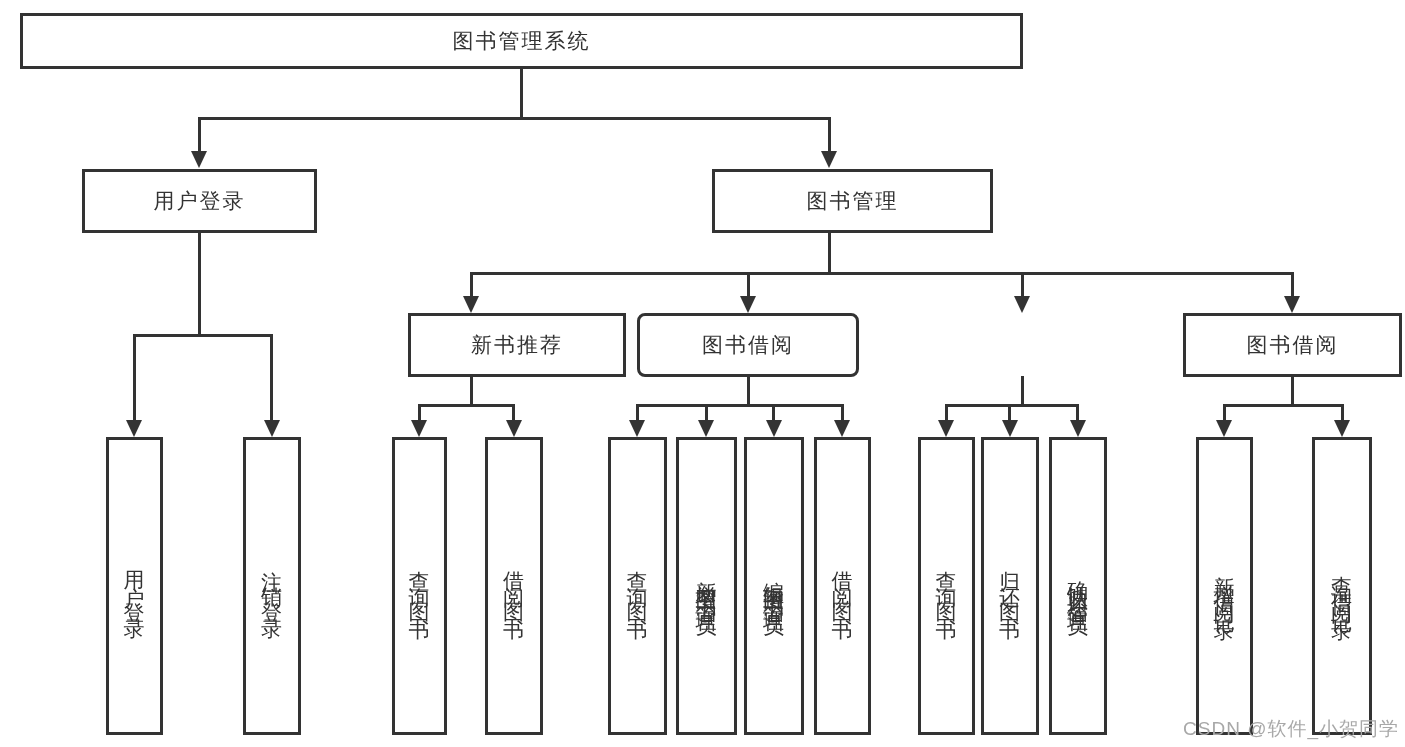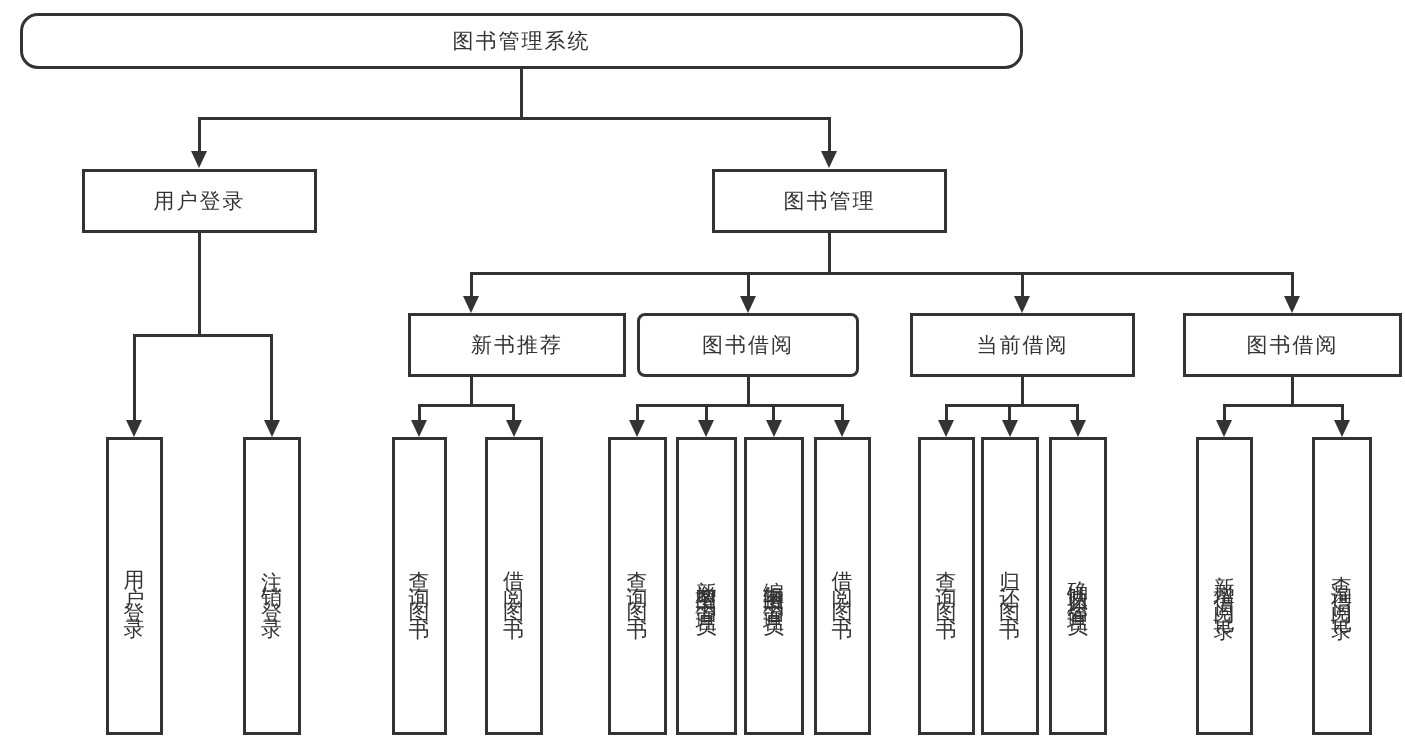--- a/index.html
+++ b/index.html
@@ -47,28 +47,27 @@
     position:absolute;
     right:6px;bottom:5px;
     font-size:19px;color:#a8a8a8;letter-spacing:1px;
   }
 </style>
 </head>
 <body>
 
 <div id="stage">
 
-  <div class="node" style="left:20px;top:13px;width:1003px;height:56px;border-radius:18px;">图书管理系统</div>
+  <div class="node" style="left:20px;top:13px;width:1003px;height:56px;">图书管理系统</div>
 
   <div class="node" style="left:82px;top:169px;width:235px;height:64px;">用户登录</div>
-  <div class="node" style="left:712px;top:169px;width:235px;height:64px;">图书管理</div>
+  <div class="node" style="left:712px;top:169px;width:281px;height:64px;">图书管理</div>
 
   <div class="node" style="left:362px;top:313px;width:218px;height:64px;margin-left:46px;">新书推荐</div>
   <div class="node" style="left:637px;top:313px;width:222px;height:64px;border-radius:8px;">图书借阅</div>
-  <div class="node" style="left:910px;top:313px;width:225px;height:64px;">当前借阅</div>
   <div class="node" style="left:1183px;top:313px;width:219px;height:64px;">图书借阅</div>
 
   <div class="leaf ls-lg" style="left:106px;width:57px;">
     <span>用户登录</span>
   </div>
   <div class="leaf ls-lg" style="left:243px;width:58px;">
     <span>注销登录</span>
   </div>
 
   <div class="leaf ls-lg" style="left:392px;width:55px;">
@@ -163,14 +162,15 @@
     <div class="tri" style="left:1070px;top:420px;"></div>
 
     <div class="vline" style="left:1291px;top:376px;height:31px;"></div>
     <div class="hline" style="left:1223px;top:404px;width:120px;"></div>
     <div class="vline" style="left:1223px;top:404px;height:20px;"></div>
     <div class="tri" style="left:1216px;top:420px;"></div>
     <div class="vline" style="left:1341px;top:404px;height:20px;"></div>
     <div class="tri" style="left:1334px;top:420px;"></div>
   </div>
 
+  <div class="watermark">CSDN @软件_小贺同学</div>
 
 </div>
 
 </body></html>

